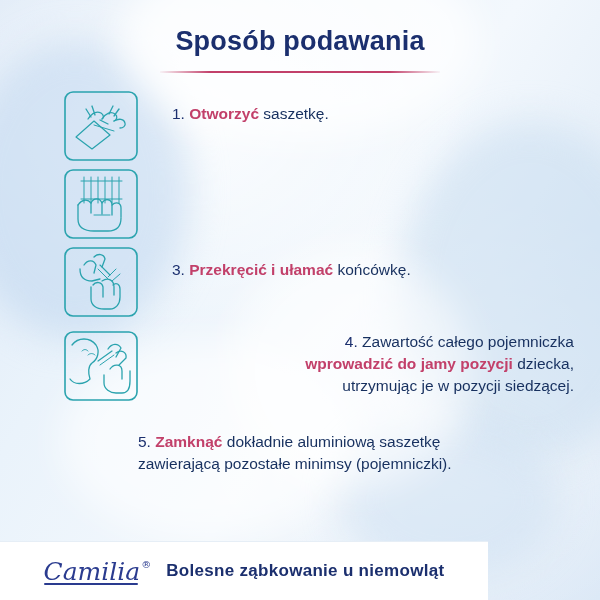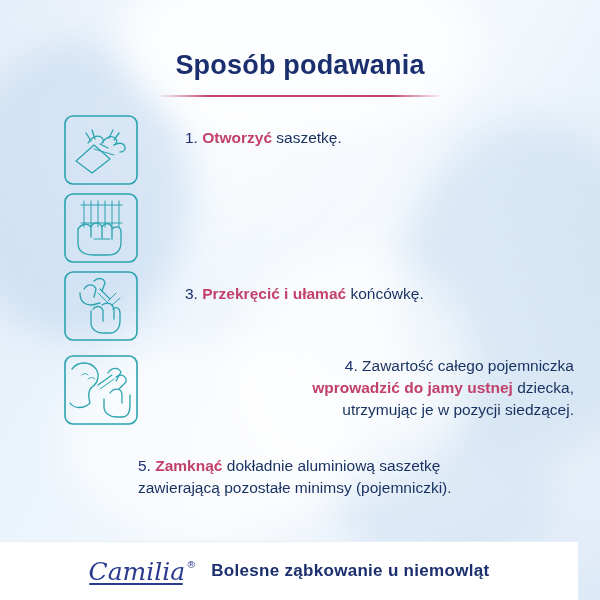--- a/index.html
+++ b/index.html
@@ -44,21 +44,20 @@
     height: 600px;
   }
 
   .title {
     text-align: center;
     color: #1b2f6e;
     font-size: 27px;
     font-weight: bold;
     letter-spacing: 0.2px;
     padding-top: 26px;
-    margin-top: 24px;
   }
   .title-rule {
     width: 280px;
     height: 2px;
     margin: 14px auto 0 auto;
     background: linear-gradient(to right, rgba(196,62,98,0.05), #c2406a 18%, #c2406a 82%, rgba(196,62,98,0.05));
   }
 
   .steps {
     margin-top: 16px;
@@ -73,21 +72,21 @@
   .thumb {
     flex: 0 0 74px;
     width: 74px;
     height: 70px;
     margin: 2px 0 0 38px;
     box-sizing: border-box;
   }
   .thumb svg { display: block; }
   .step-text {
     flex: 1 1 auto;
-    padding-left: 47px;
+    padding-left: 34px;
     padding-top: 14px;
     color: #1b2f6e;
     font-size: 15.5px;
     line-height: 22px;
   }
   .num { color: #1b2f6e; }
   .hl { color: #c2406a; font-weight: bold; }
   .plain { color: #17305f; }
 
   .step5 {
@@ -97,21 +96,21 @@
   }
   .step5 .step-text {
     padding-left: 26px;
     padding-top: 0;
   }
 
   .footer {
     position: absolute;
     left: 0;
     bottom: 0;
-    width: 578px;
+    width: 488px;
     height: 58px;
     background: #ffffff;
     border-top: 1px solid #e6eef6;
     z-index: 3;
     display: flex;
     align-items: center;
     justify-content: center;
     gap: 16px;
   }
   .brand {
@@ -235,21 +234,21 @@
             <path d="M36 34 L50 24" stroke-width="1"></path>
             <path d="M44 18 C48 12 54 12 57 17 L52 26"></path>
             <path d="M52 22 C57 18 63 21 62 27 L55 34"></path>
             <path d="M46 38 C50 32 58 33 58 40 L58 48"></path>
             <path d="M40 44 L40 52 C40 58 46 62 52 62 L58 62 C64 62 66 56 66 50 L66 40"></path>
           </svg>
         </div>
         <div class="step-text" style="padding-top:8px;">
           <span class="num">4.</span>
           <span class="plain">Zawartość całego pojemniczka </span><br>
-          <span class="hl">wprowadzić do jamy ustnej</span><span class="plain"> dziecka,</span><br>
+          <span class="hl">wprowadzić do jamy pozycji</span><span class="plain"> dziecka,</span><br>
           <span class="plain">utrzymując je w pozycji siedzącej.</span>
         </div>
       </div>
 
       <div class="step5">
         <div class="step-text">
           <span class="num">5.</span>
           <span class="hl">Zamknąć</span><span class="plain"> dokładnie aluminiową saszetkę</span><br>
           <span class="plain">zawierającą pozostałe minimsy (pojemniczki).</span>
         </div>

